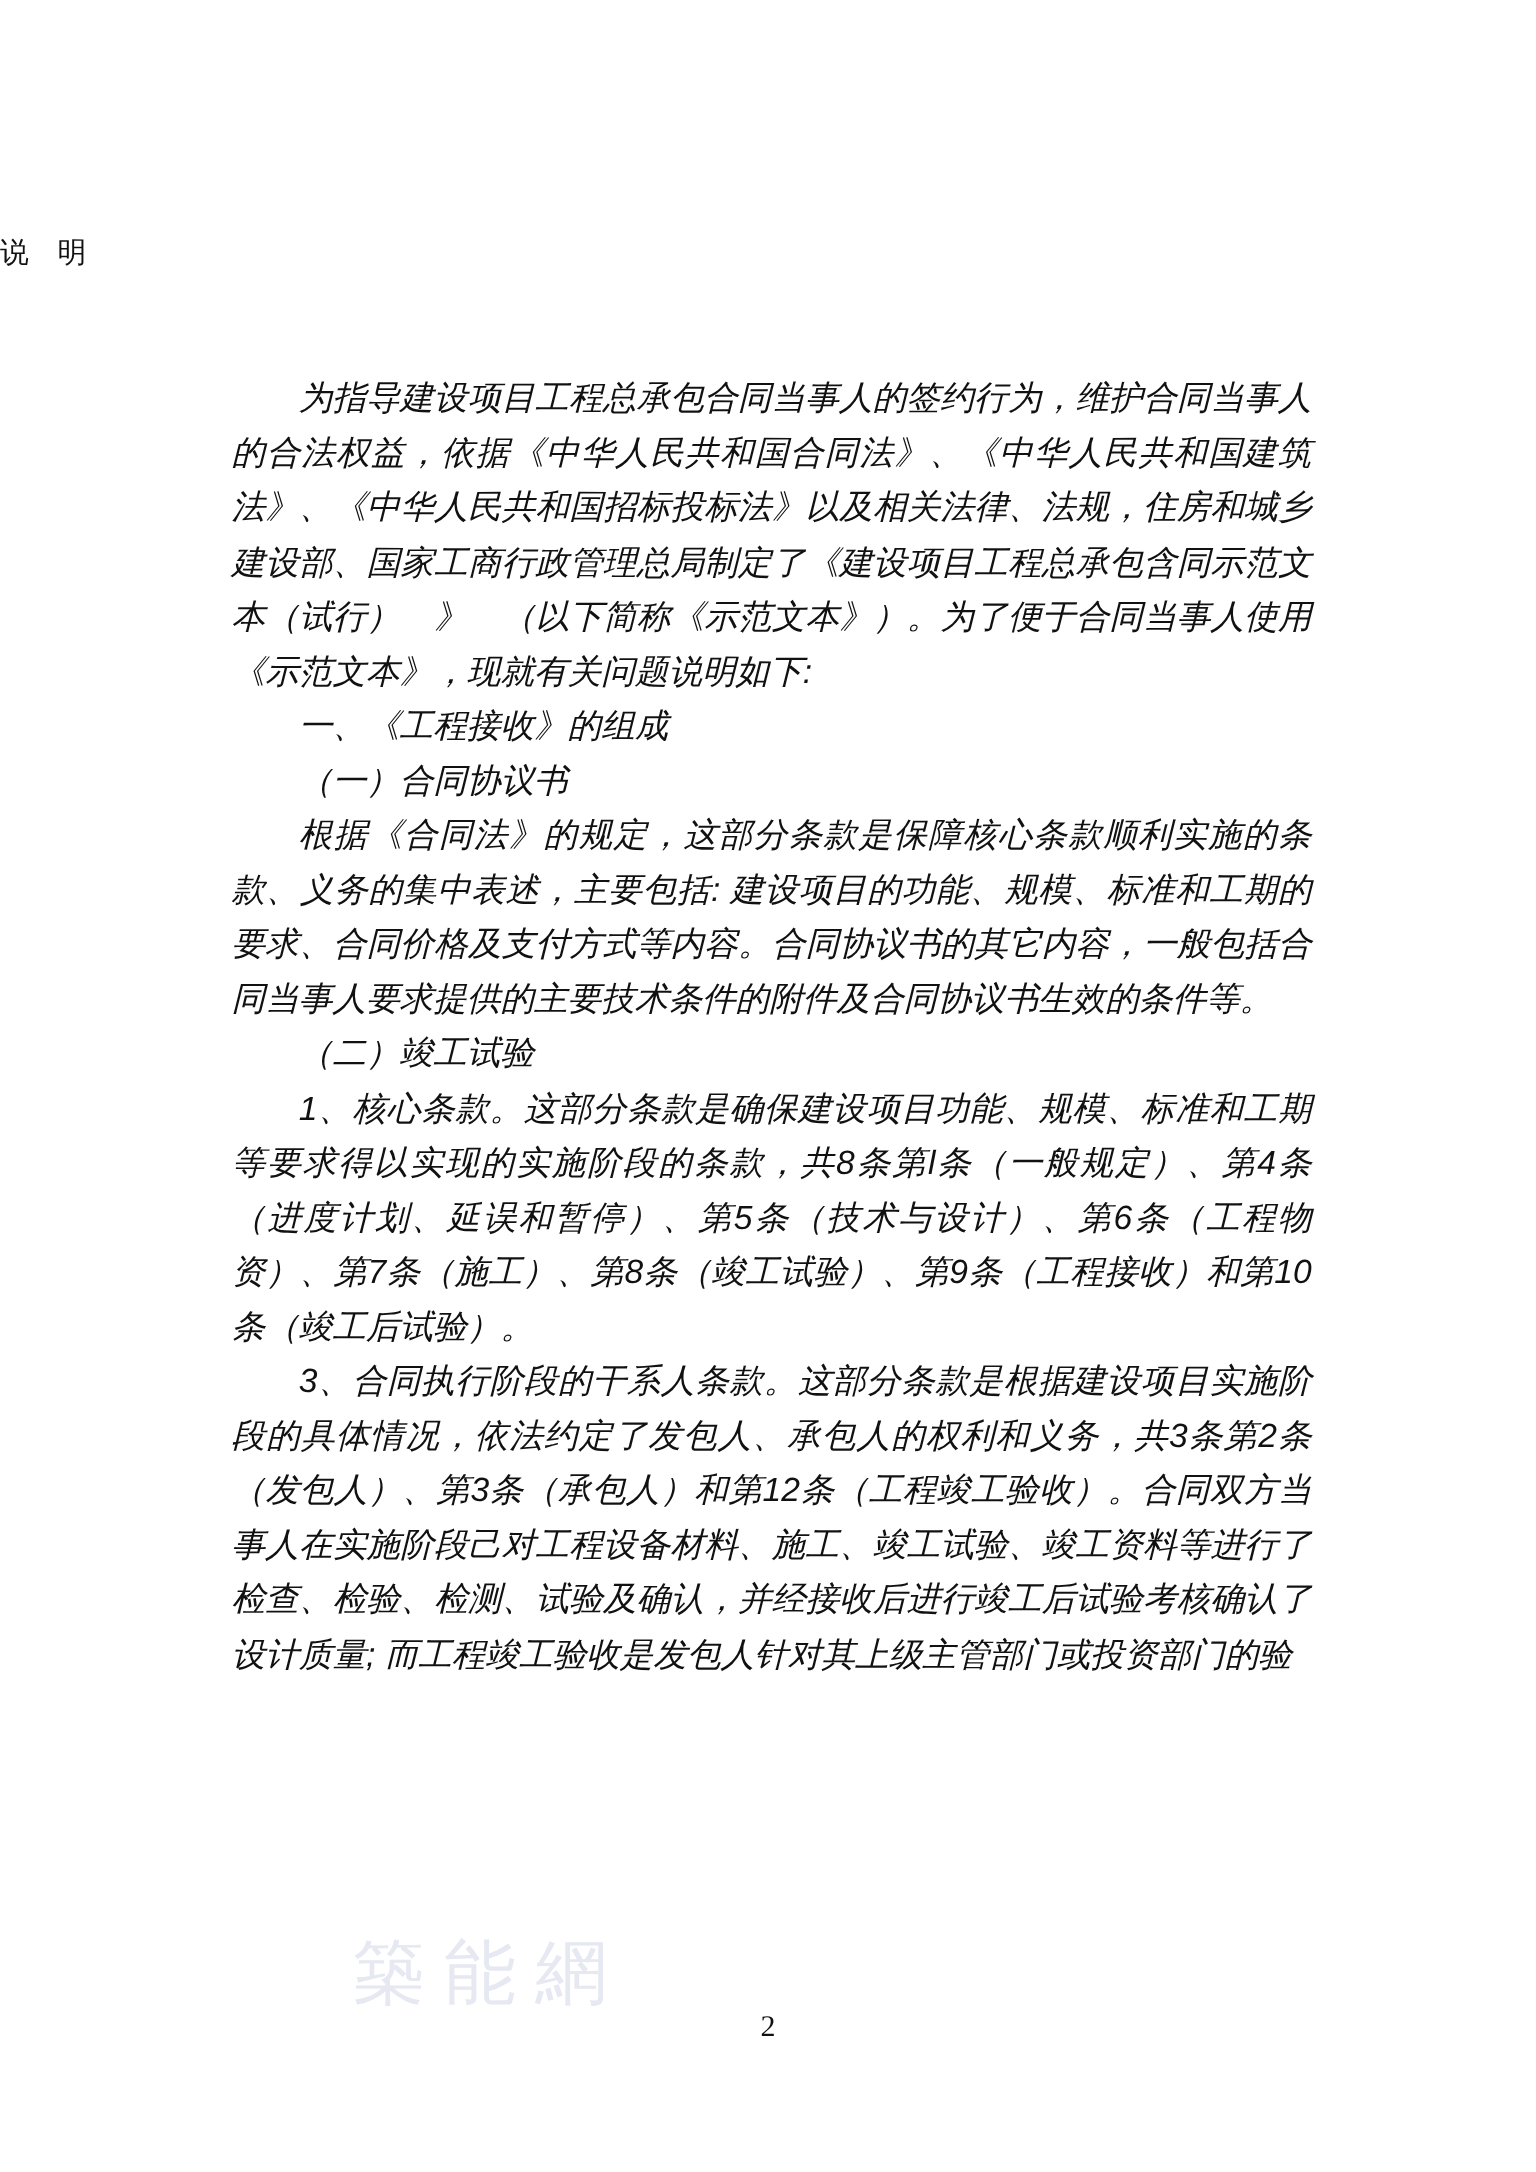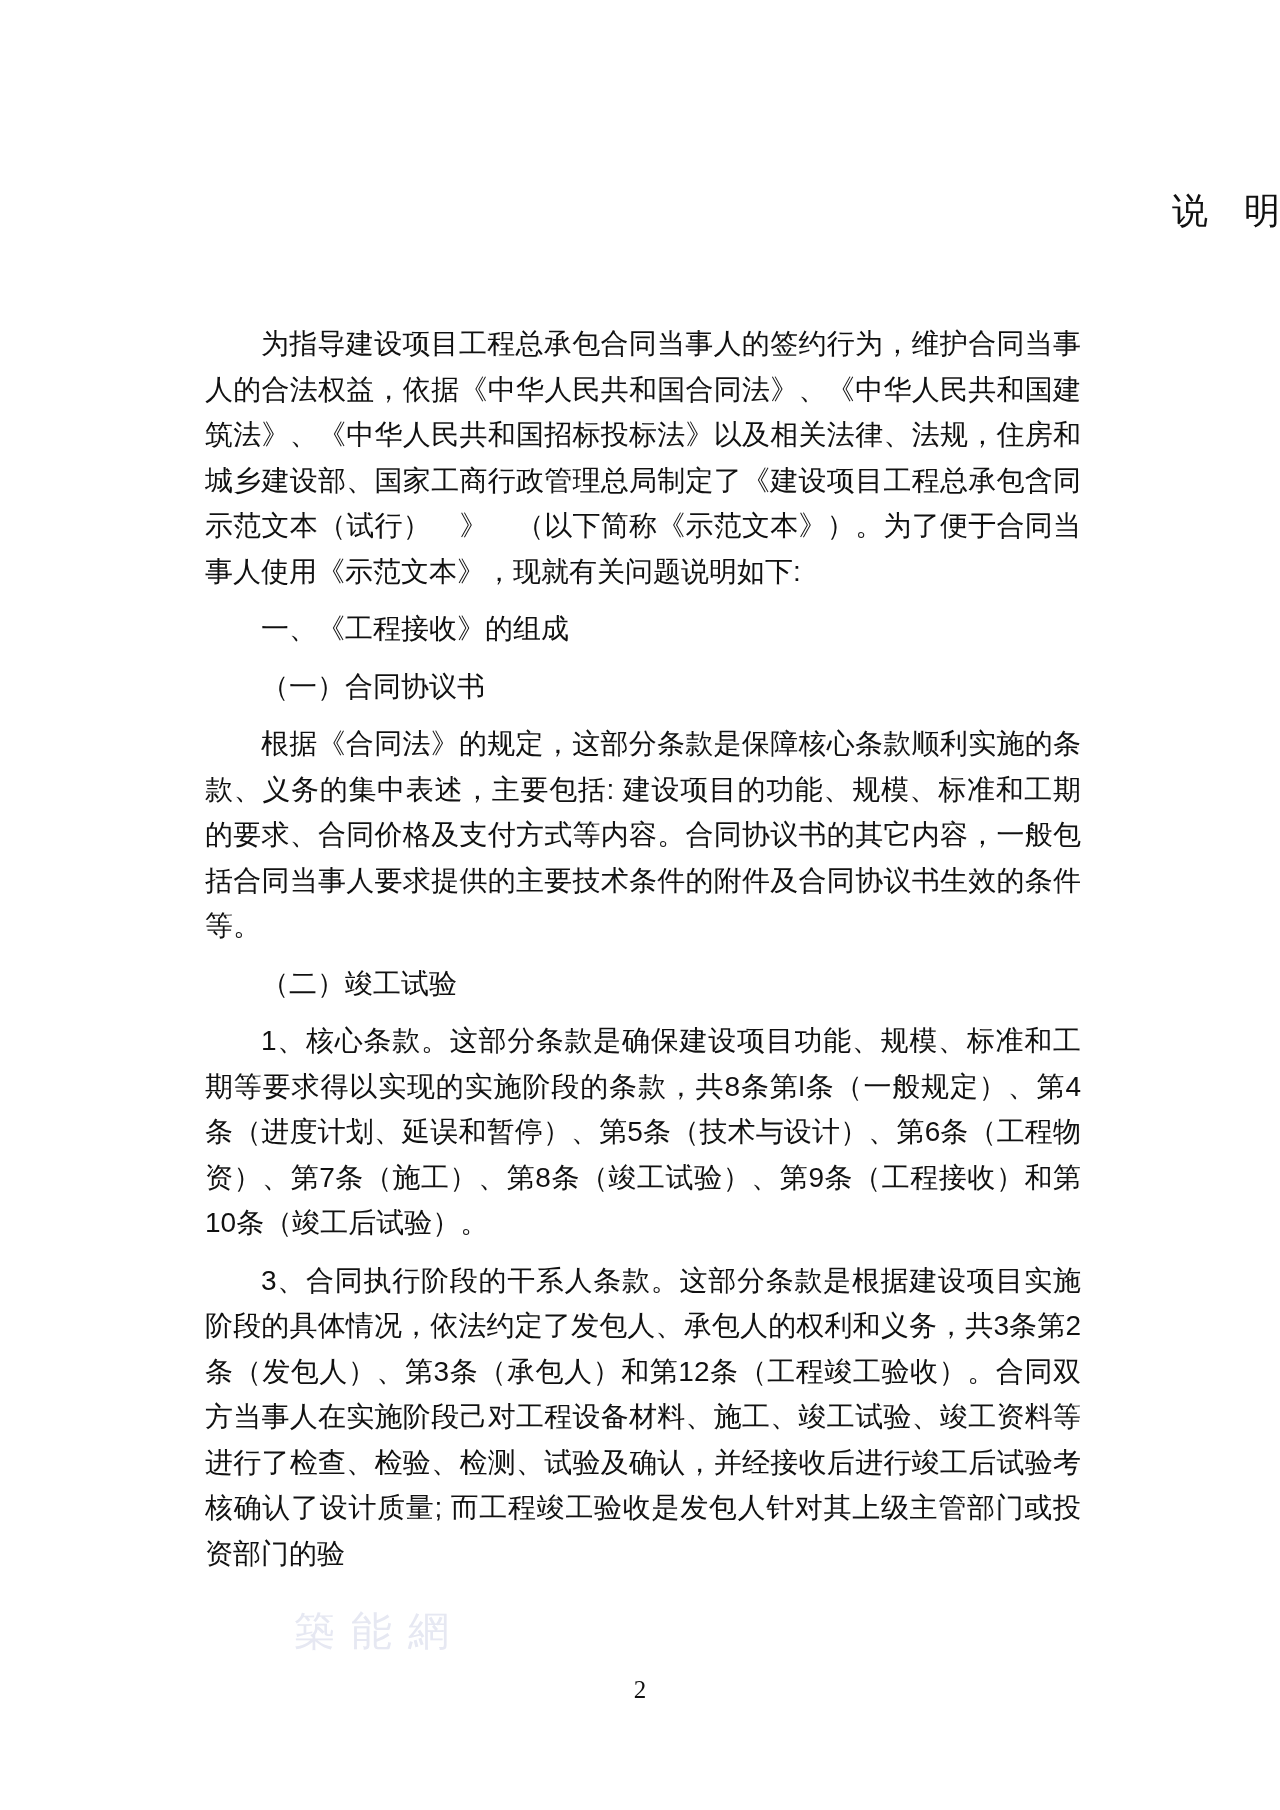--- a/index.html
+++ b/index.html
@@ -10,51 +10,52 @@
     background: #ffffff;
     overflow: hidden;
     font-family: "Liberation Sans", sans-serif;
     color: #111111;
   }
   .doc-title {
     position: absolute;
     top: 193px;
     left: 0;
     width: 100%;
-    text-align: right;
-    font-size: 36px;
+    text-align: left;
+    font-size: 24px;
     line-height: 36px;
     font-weight: 500;
     z-index: 2;
   }
   .watermark {
     position: absolute;
     left: 294px;
     top: 1604px;
-    font-size: 41px;
+    font-size: 60px;
     letter-spacing: 16px;
     color: #e6e8f2;
     font-family: "Liberation Serif", serif;
     z-index: 0;
     user-select: none;
   }
   .body-text {
     position: absolute;
     left: 193px;
     top: 309px;
     width: 900px;
     font-size: 28px;
     line-height: 45.5px;
     text-align: justify;
     z-index: 1;
   }
   .para {
-    margin: 12px;
+    margin: 0;
     padding: 0;
     text-indent: 2em;
+    font-style: italic;
   }
   .page-number {
     position: absolute;
     top: 1676px;
     left: 0;
     width: 100%;
     text-align: center;
     font-size: 25px;
     font-family: "Liberation Serif", serif;
     color: #111111;

